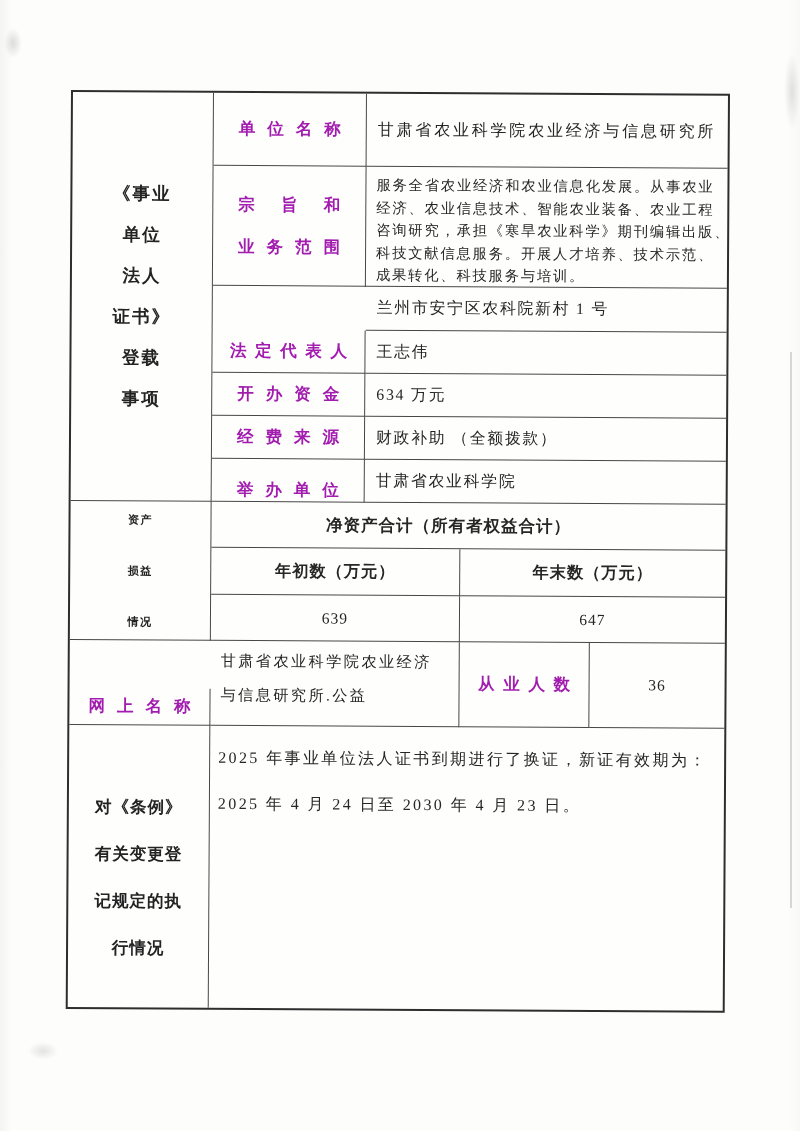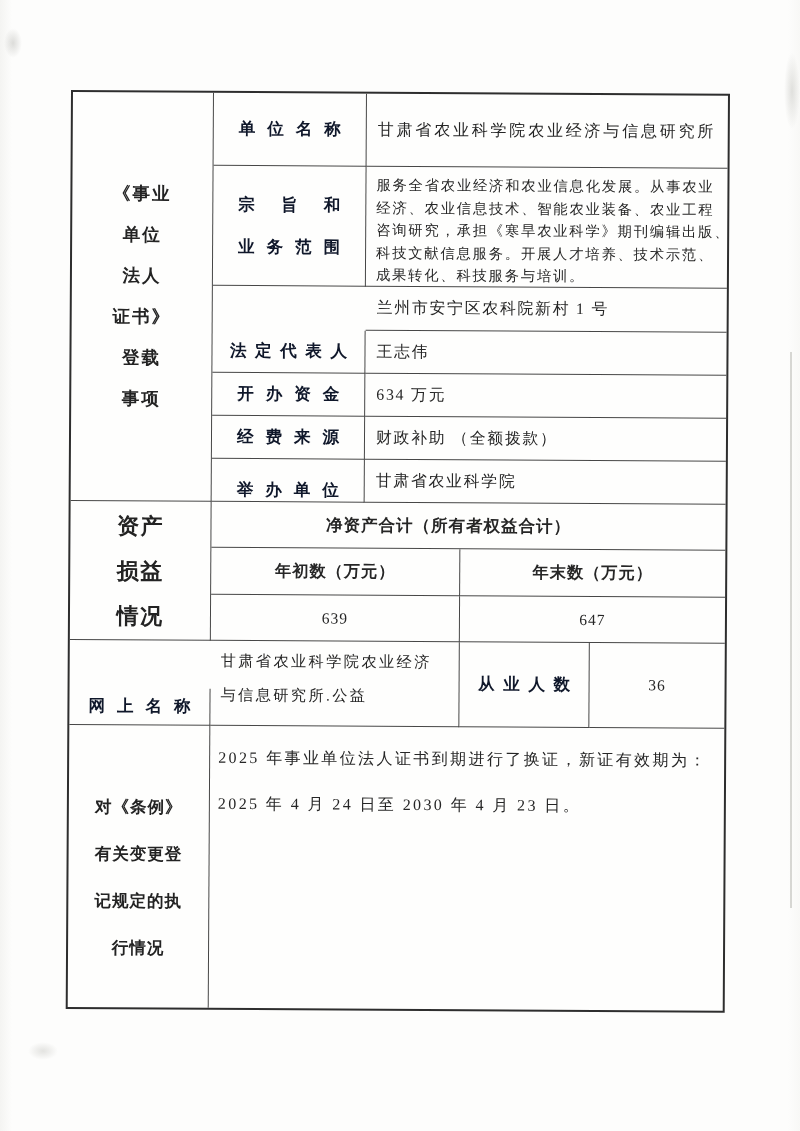--- a/index.html
+++ b/index.html
@@ -25,31 +25,31 @@
     display:grid;
     grid-template-columns:141px 153px 96px 130px 135px;
     grid-template-rows:73px 120px 44px 43px 43px 43px 43px 46px 47px 46px 85px 282px;
     background:rgba(255,255,255,.4);
   }
   .cell{border-right:1.3px solid #474747;border-bottom:1.3px solid #474747;box-sizing:border-box;min-width:0;}
   .no-r{border-right:none;}
   .no-b{border-bottom:none;}
 
   
-  .hd{display:flex;align-items:center;justify-content:center;font-weight:700;color:#0f172a;font-size:16.5px;}
+  .hd{display:flex;align-items:center;justify-content:center;font-weight:700;color:#a21caf;font-size:16.5px;}
   .hd-stack{display:flex;flex-direction:column;gap:20px;align-items:center;}
   .hd-inner{width:102px;text-align:justify;text-align-last:justify;line-height:22px;}
   .hd-inner.w5{width:117px;}
   .hd-inner.w4s{width:92px;}
 
   
   .side{display:flex;flex-direction:column;align-items:center;justify-content:center;font-weight:700;color:#232323;}
   .side.cert{font-size:17.5px;letter-spacing:2px;}
   .side.cert div{line-height:41px;}
-  .side.assets{font-size:22px;letter-spacing:1.5px;}
+  .side.assets{font-size:11px;letter-spacing:1.5px;gap:6px;}
   .side.assets div{line-height:45px;}
   .side.reg{font-size:16.5px;letter-spacing:1px;padding-top:22px;}
   .side.reg div{line-height:47px;}
 
   
   .val{display:flex;align-items:center;padding-left:11px;font-size:15.8px;letter-spacing:1.8px;white-space:nowrap;}
   .val.wide{font-size:16px;letter-spacing:2.8px;}
   .purpose{padding:7px 4px 0 10px;font-size:14.3px;letter-spacing:1.8px;line-height:22.6px;}
   .purpose div{white-space:nowrap;}
   .center{display:flex;align-items:center;justify-content:center;font-size:15.5px;letter-spacing:1px;}

